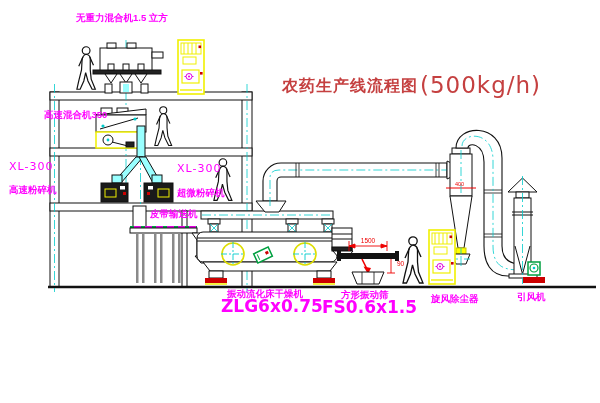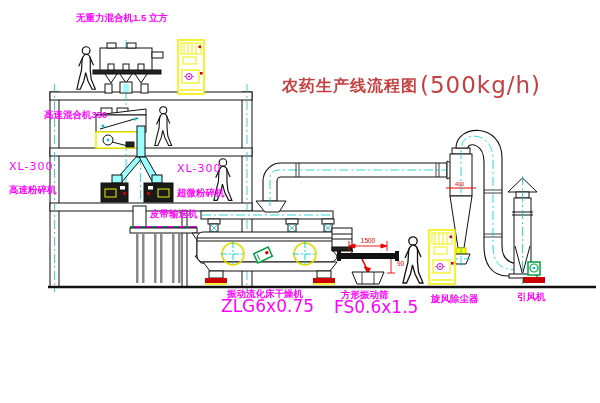--- a/index.html
+++ b/index.html
@@ -4,21 +4,21 @@
 <style>
   html,body{margin:0;padding:0;background:#fff;}
   #canvas{
     position:relative;width:600px;height:403px;background:#ffffff;overflow:hidden;
     font-family:"Liberation Sans",sans-serif;
   }
   #art{position:absolute;left:0;top:0;}
   .lbl{position:absolute;color:#ff00ff;white-space:nowrap;line-height:1;}
   .lbl-sm{font-size:10px;font-weight:bold;transform:scale(.95);transform-origin:left top;}
   .lbl-model{font-size:11px;font-weight:normal;letter-spacing:1px;font-family:"DejaVu Sans",sans-serif;}
-  .lbl-model-big{font-size:17px;font-weight:normal;font-family:"DejaVu Sans",sans-serif;}
+  .lbl-model-big{font-size:17px;font-weight:bold;font-family:"DejaVu Sans",sans-serif;}
   #title{position:absolute;left:282px;top:47px;color:#c54040;white-space:nowrap;display:flex;align-items:flex-end;margin-top:28px;}
   #title .cn{font-size:16px;font-weight:bold;letter-spacing:1px;}
   #title .cap{font-size:23px;font-weight:normal;letter-spacing:1px;margin-left:2px;font-family:"DejaVu Sans",sans-serif;line-height:.95;}
 </style>
 </head>
 <body>
 
 <div id="canvas">
 
 <svg id="art" width="600" height="403" viewBox="0 0 600 403">
@@ -277,18 +277,18 @@
 
 <div class="lbl lbl-model" style="left:177px;top:163px;">XL-300</div>
 <div class="lbl lbl-sm" style="left:177px;top:188px;">超微粉碎机</div>
 
 <div class="lbl lbl-sm" style="left:150px;top:209px;">皮带输送机</div>
 
 <div class="lbl lbl-sm" style="left:227px;top:289px;">振动流化床干燥机</div>
 <div class="lbl lbl-model-big" style="left:221px;top:298px;">ZLG6x0.75</div>
 
 <div class="lbl lbl-sm" style="left:341px;top:290px;">方形振动筛</div>
-<div class="lbl lbl-model-big" style="left:334px;top:299px;">FS0.6x1.5</div>
+<div class="lbl lbl-model-big" style="left:322px;top:299px;">FS0.6x1.5</div>
 
 <div class="lbl lbl-sm" style="left:431px;top:294px;">旋风除尘器</div>
 <div class="lbl lbl-sm" style="left:517px;top:292px;">引风机</div>
 
 </div>
 
 </body></html>

